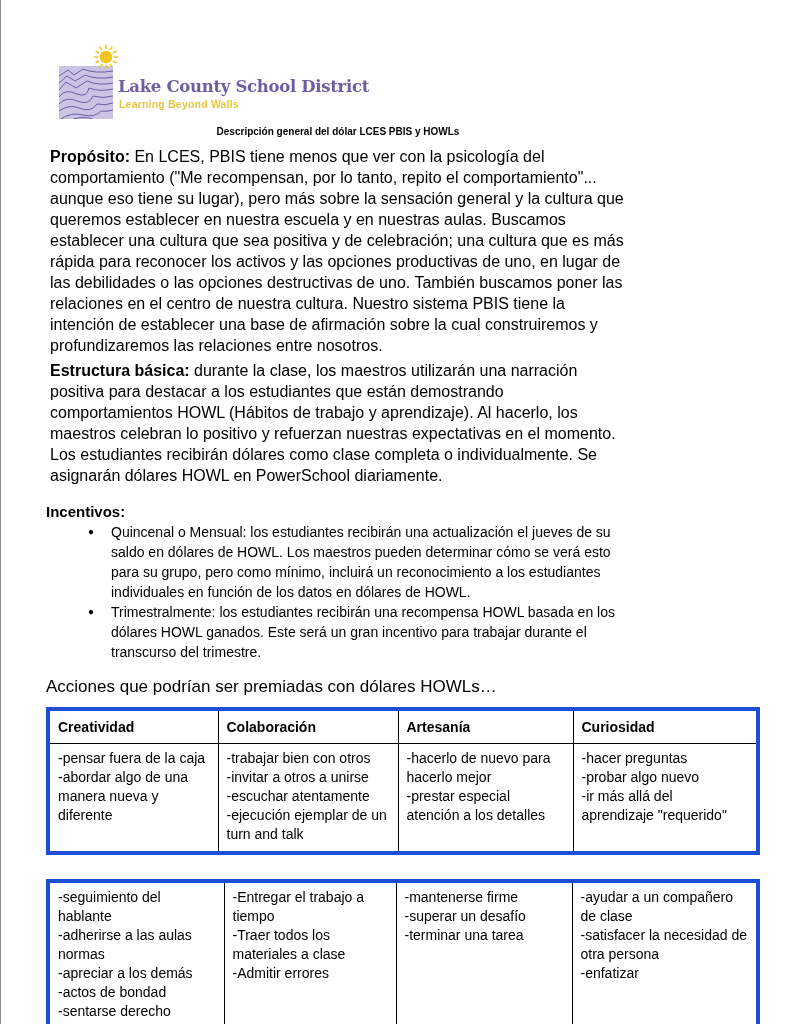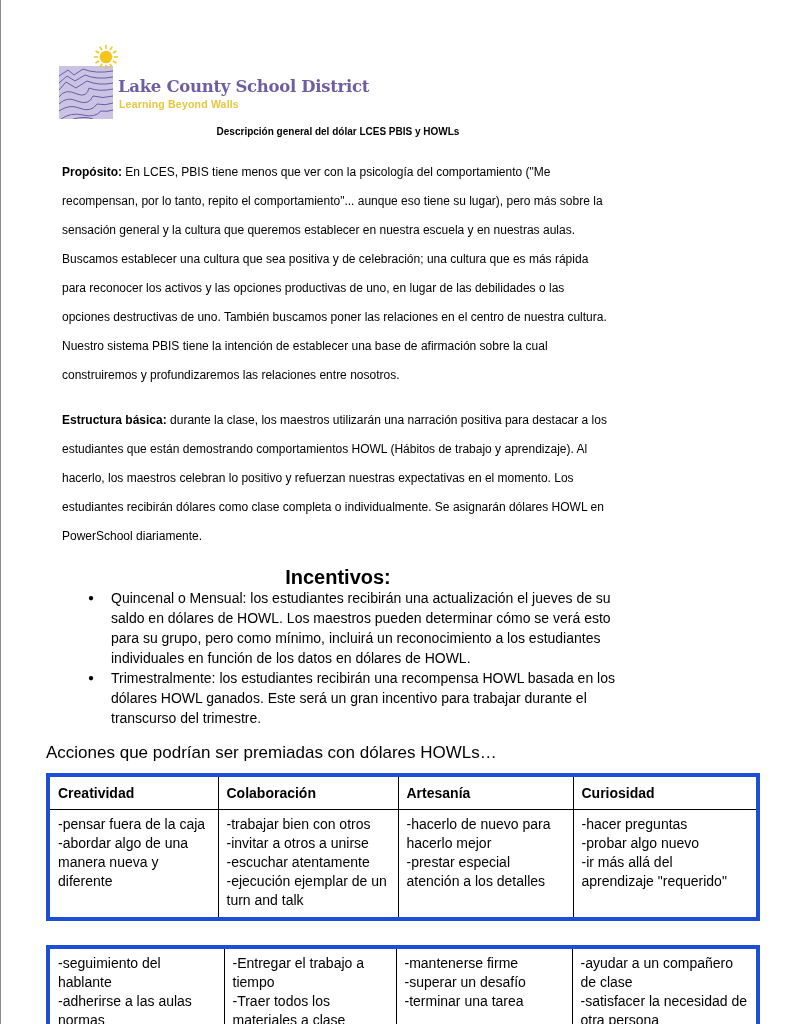--- a/index.html
+++ b/index.html
@@ -25,24 +25,24 @@
     color: #6f5da4; white-space: nowrap;
   }
   .district-tagline {
     position: absolute; left: 73px; top: 50px;
     font-size: 10.5px; font-weight: bold; letter-spacing: 0.2px;
     color: #e7c63e; white-space: nowrap;
   }
 
   
   .doc-title { font-size: 10px; font-weight: bold; text-align: center; line-height: 21px; }
-  .body-par { margin: 16px; font-size: 12px; line-height: 29px; }
+  .body-par { margin: 4px; font-size: 16px; line-height: 21px; }
   .par-structure { margin-top: 4px; }
   .bold-label { font-weight: bold; }
-  .inc-heading { margin-top: 15px; font-size: 20px; font-weight: bold; line-height: 21px; text-align: center; }
+  .inc-heading { margin-top: 15px; font-size: 15px; font-weight: bold; line-height: 21px; }
 
   ul.incentives { margin: 0; padding: 0 0 0 42px; list-style: none; }
   ul.incentives li {
     position: relative; padding-left: 23px; margin-right: 10px;
     font-size: 14px; line-height: 20px;
   }
   .bullet-dot {
     position: absolute; left: 0; top: 3px;
     font-size: 10px; line-height: 14px;
   }

